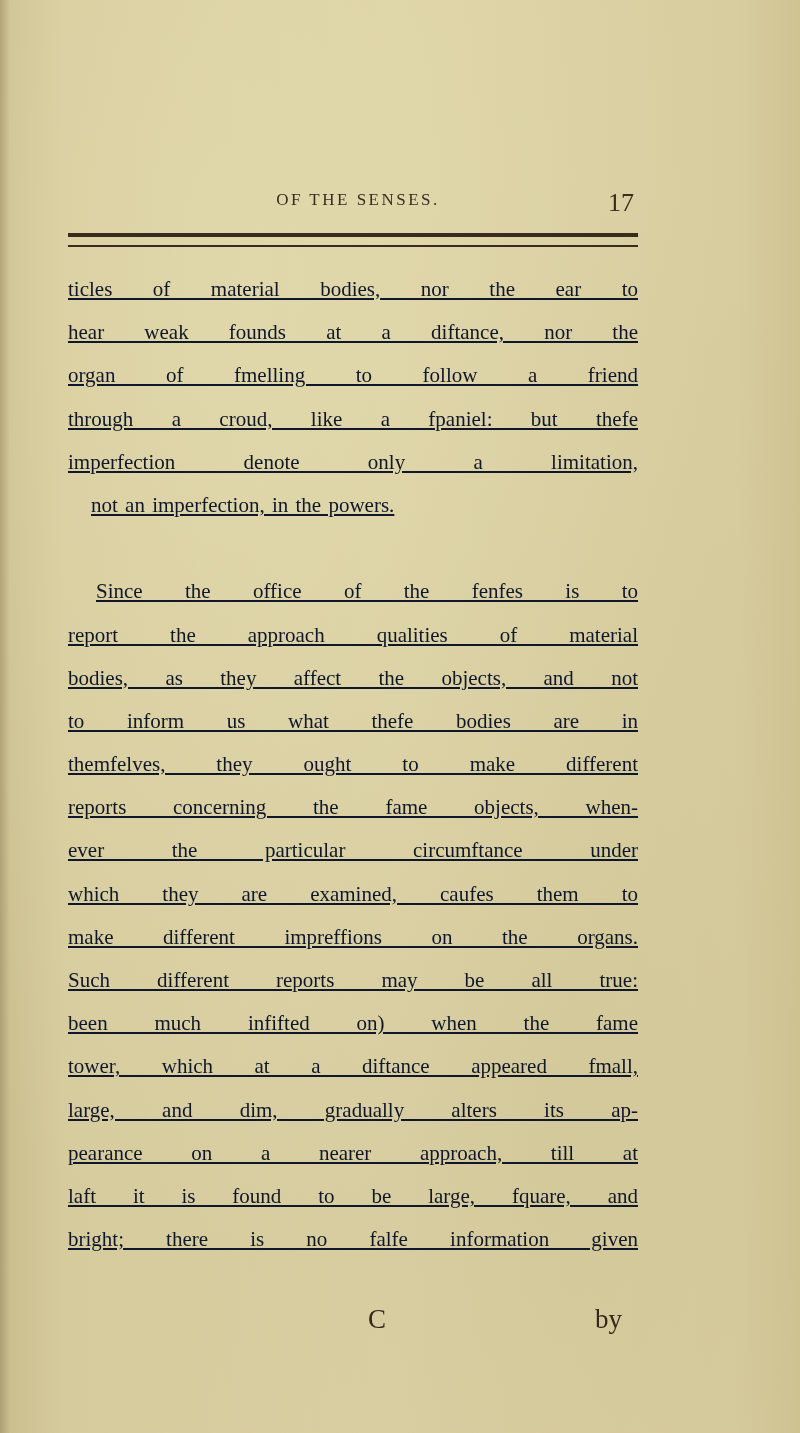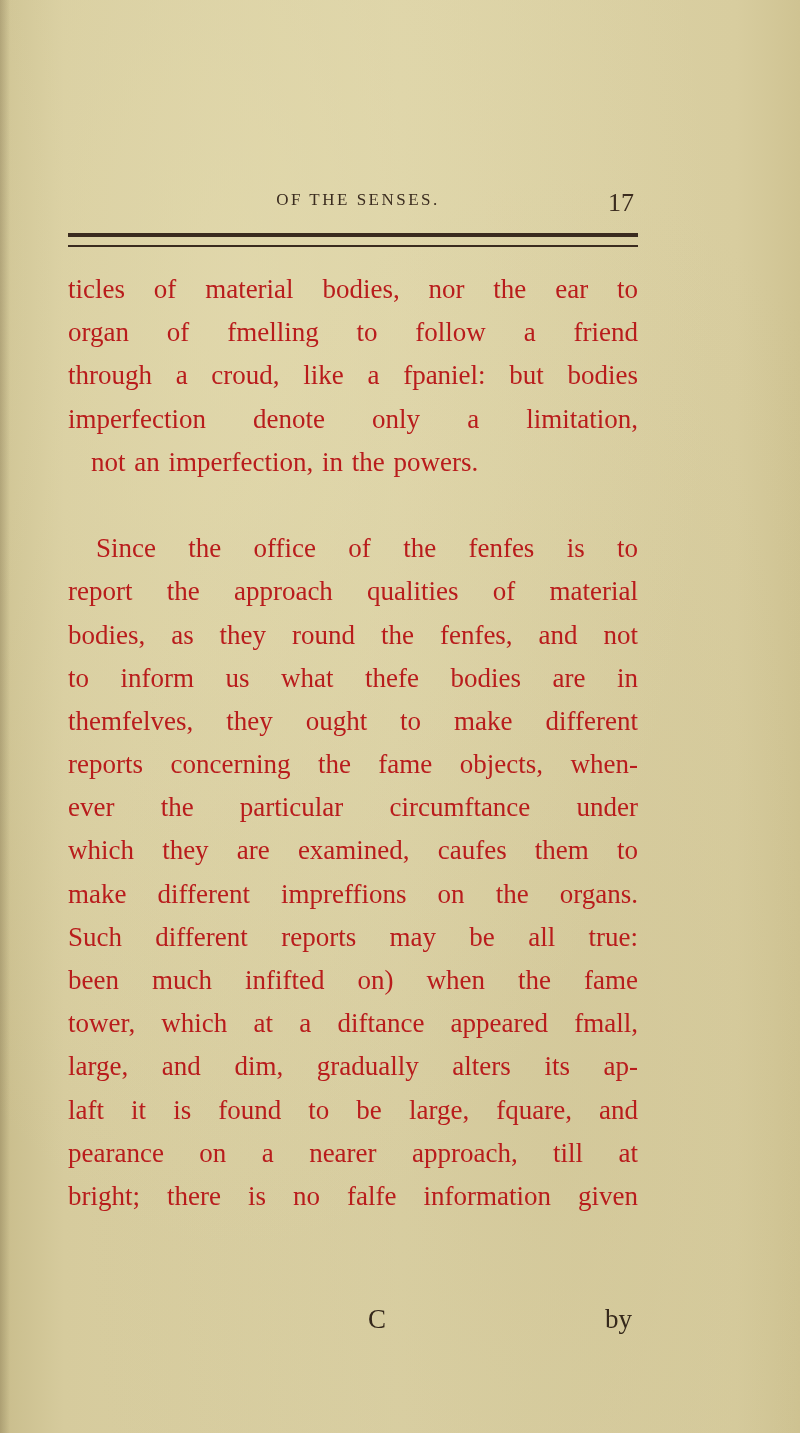--- a/index.html
+++ b/index.html
@@ -35,73 +35,75 @@
   }
   .rules { position: absolute; left: 0; top: 0; width: 800px; }
   .rule-a { position: absolute; left: 45px; top: 233px; width: 371px; height: 4px; background: #3a2b1f; }
   .rule-b { position: absolute; left: 45px; top: 245px; width: 371px; height: 1.5px; background: #3a2b1f; }
   .body-text {
     position: absolute; left: 68px; top: 268px; width: 570px;
   }
   .line {
     display: block; height: 43.2px; line-height: 43.2px;
     font-family: "Liberation Serif", serif;
-    font-size: 27px; color: #b91c1c;
+    font-size: 21px; color: #0f172a;
     text-align: justify; text-align-last: justify;
     white-space: nowrap;
     word-spacing: 2px;
+    text-decoration: underline;
   }
   .line.last { text-align-last: left; margin-left: 23px; }
   .line.indent { padding-left: 28px; }
   .gap { display: block; height: 43.2px; }
   .footer-line {
     position: absolute; left: 68px; top: 1304px; width: 570px; height: 40px;
     font-family: "Liberation Serif", serif; font-size: 27px; color: #35281b;
   }
   .signature { position: absolute; left: 300px; top: 0; }
-  .catchword { position: absolute; right: 6px; top: 0; }
+  .catchword { position: absolute; right: 16px; top: 0; }
 </style>
 </head>
 <body>
 
 <div class="page">
   <div class="left-edge"></div>
 
   <div class="running-head">
     <div class="running-title">OF THE SENSES.</div>
     <div class="page-number">17</div>
   </div>
 
   <div class="rules">
     <div class="rule-a" style="width:570px; left:68px;"></div>
     <div class="rule-b" style="width:570px; left:68px;"></div>
   </div>
 
   <div class="body-text">
     <span class="line">ticles of material bodies, nor the ear to</span>
+    <span class="line">hear weak founds at a diftance, nor the</span>
     <span class="line">organ of fmelling to follow a friend</span>
-    <span class="line">through a croud, like a fpaniel: but bodies</span>
+    <span class="line">through a croud, like a fpaniel: but thefe</span>
     <span class="line">imperfection denote only a limitation,</span>
     <span class="line last">not an imperfection, in the powers.</span>
     <span class="gap"></span>
     <span class="line indent">Since the office of the fenfes is to</span>
     <span class="line">report the approach qualities of material</span>
-    <span class="line">bodies, as they round the fenfes, and not</span>
+    <span class="line">bodies, as they affect the objects, and not</span>
     <span class="line">to inform us what thefe bodies are in</span>
     <span class="line">themfelves, they ought to make different</span>
     <span class="line">reports concerning the fame objects, when-</span>
     <span class="line">ever the particular circumftance under</span>
     <span class="line">which they are examined, caufes them to</span>
     <span class="line">make different impreffions on the organs.</span>
     <span class="line">Such different reports may be all true:</span>
     <span class="line">been much infifted on) when the fame</span>
     <span class="line">tower, which at a diftance appeared fmall,</span>
     <span class="line">large, and dim, gradually alters its ap-</span>
+    <span class="line">pearance on a nearer approach, till at</span>
     <span class="line">laft it is found to be large, fquare, and</span>
-    <span class="line">pearance on a nearer approach, till at</span>
     <span class="line">bright; there is no falfe information given</span>
   </div>
 
   <div class="footer-line">
     <span class="signature">C</span>
     <span class="catchword">by</span>
   </div>
 </div>
 
 </body></html>

